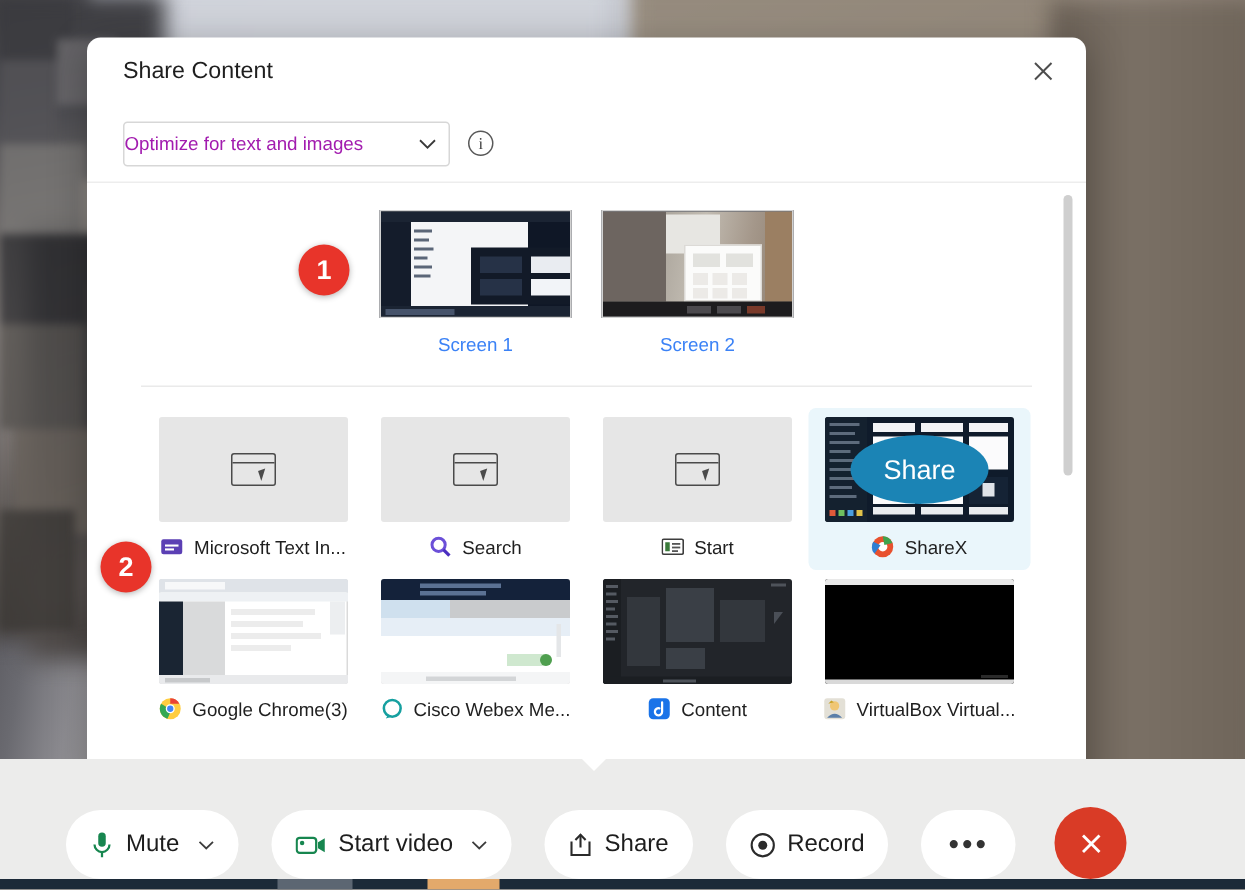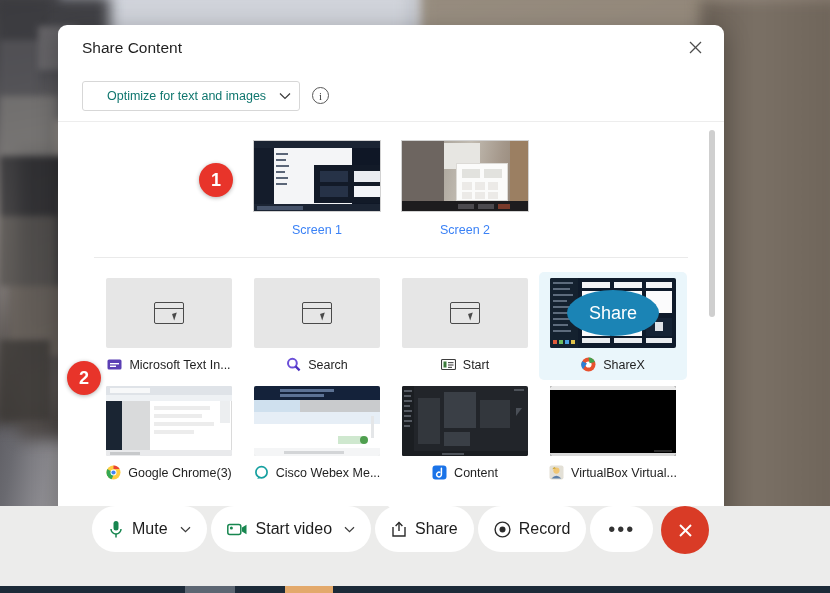--- a/index.html
+++ b/index.html
@@ -51,22 +51,22 @@
     filter: blur(3px); opacity: .75;
   }
   .bd-blocks i {
     position: absolute; display: block;
   }
 
   
   .toolbar {
     position: absolute; left: 0; right: 0; bottom: 7px; height: 80px;
     background: #ececeb;
-    display: flex; align-items: flex-start; gap: 4px;
-    padding-left: 92px;
+    display: flex; align-items: flex-end; gap: 22px;
+    padding-left: 44px;
   }
   .toolbar-taskbar {
     position: absolute; left: 0; right: 0; bottom: 0; height: 7px;
     background: #1c2a38;
   }
   .tb-accent1 { position: absolute; left: 185px; bottom: 0; width: 50px; height: 7px; background: #5c6672; }
   .tb-accent2 { position: absolute; left: 285px; bottom: 0; width: 48px; height: 7px; background: #e3a96b; }
 
   .pill {
     height: 46px; border-radius: 24px; background: #ffffff;
@@ -110,22 +110,22 @@
     margin-left: auto; width: 30px; height: 30px; border: none; background: transparent;
     cursor: pointer; display: flex; align-items: center; justify-content: center;
     color: #5a5a5a; border-radius: 4px;
   }
   .dlg-optbar {
     height: 52px; display: flex; align-items: center; gap: 12px;
     padding: 0 24px; border-bottom: 1px solid #ededed;
   }
   .select {
     width: 218px; height: 30px; border: 1px solid #d7d7d7; border-radius: 3px;
-    background: #fff; display: flex; align-items: center; padding: 0 8px 0 24px;
-    font-size: 12.5px; color: #0f766e; cursor: pointer;
+    background: #fff; display: flex; align-items: center; padding: 0 8px 0 0;
+    font-size: 12.5px; color: #a21caf; cursor: pointer;
   }
   .select .sel-label { flex: 1; }
   .select .chev { color: #3a3a3a; font-size: 11px; }
   .info-icon {
     width: 17px; height: 17px; border-radius: 50%; border: 1.3px solid #595959;
     display: flex; align-items: center; justify-content: center;
     font-size: 11px; color: #3c3c3c; font-family: "Liberation Serif", serif;
     cursor: pointer;
   }
 

